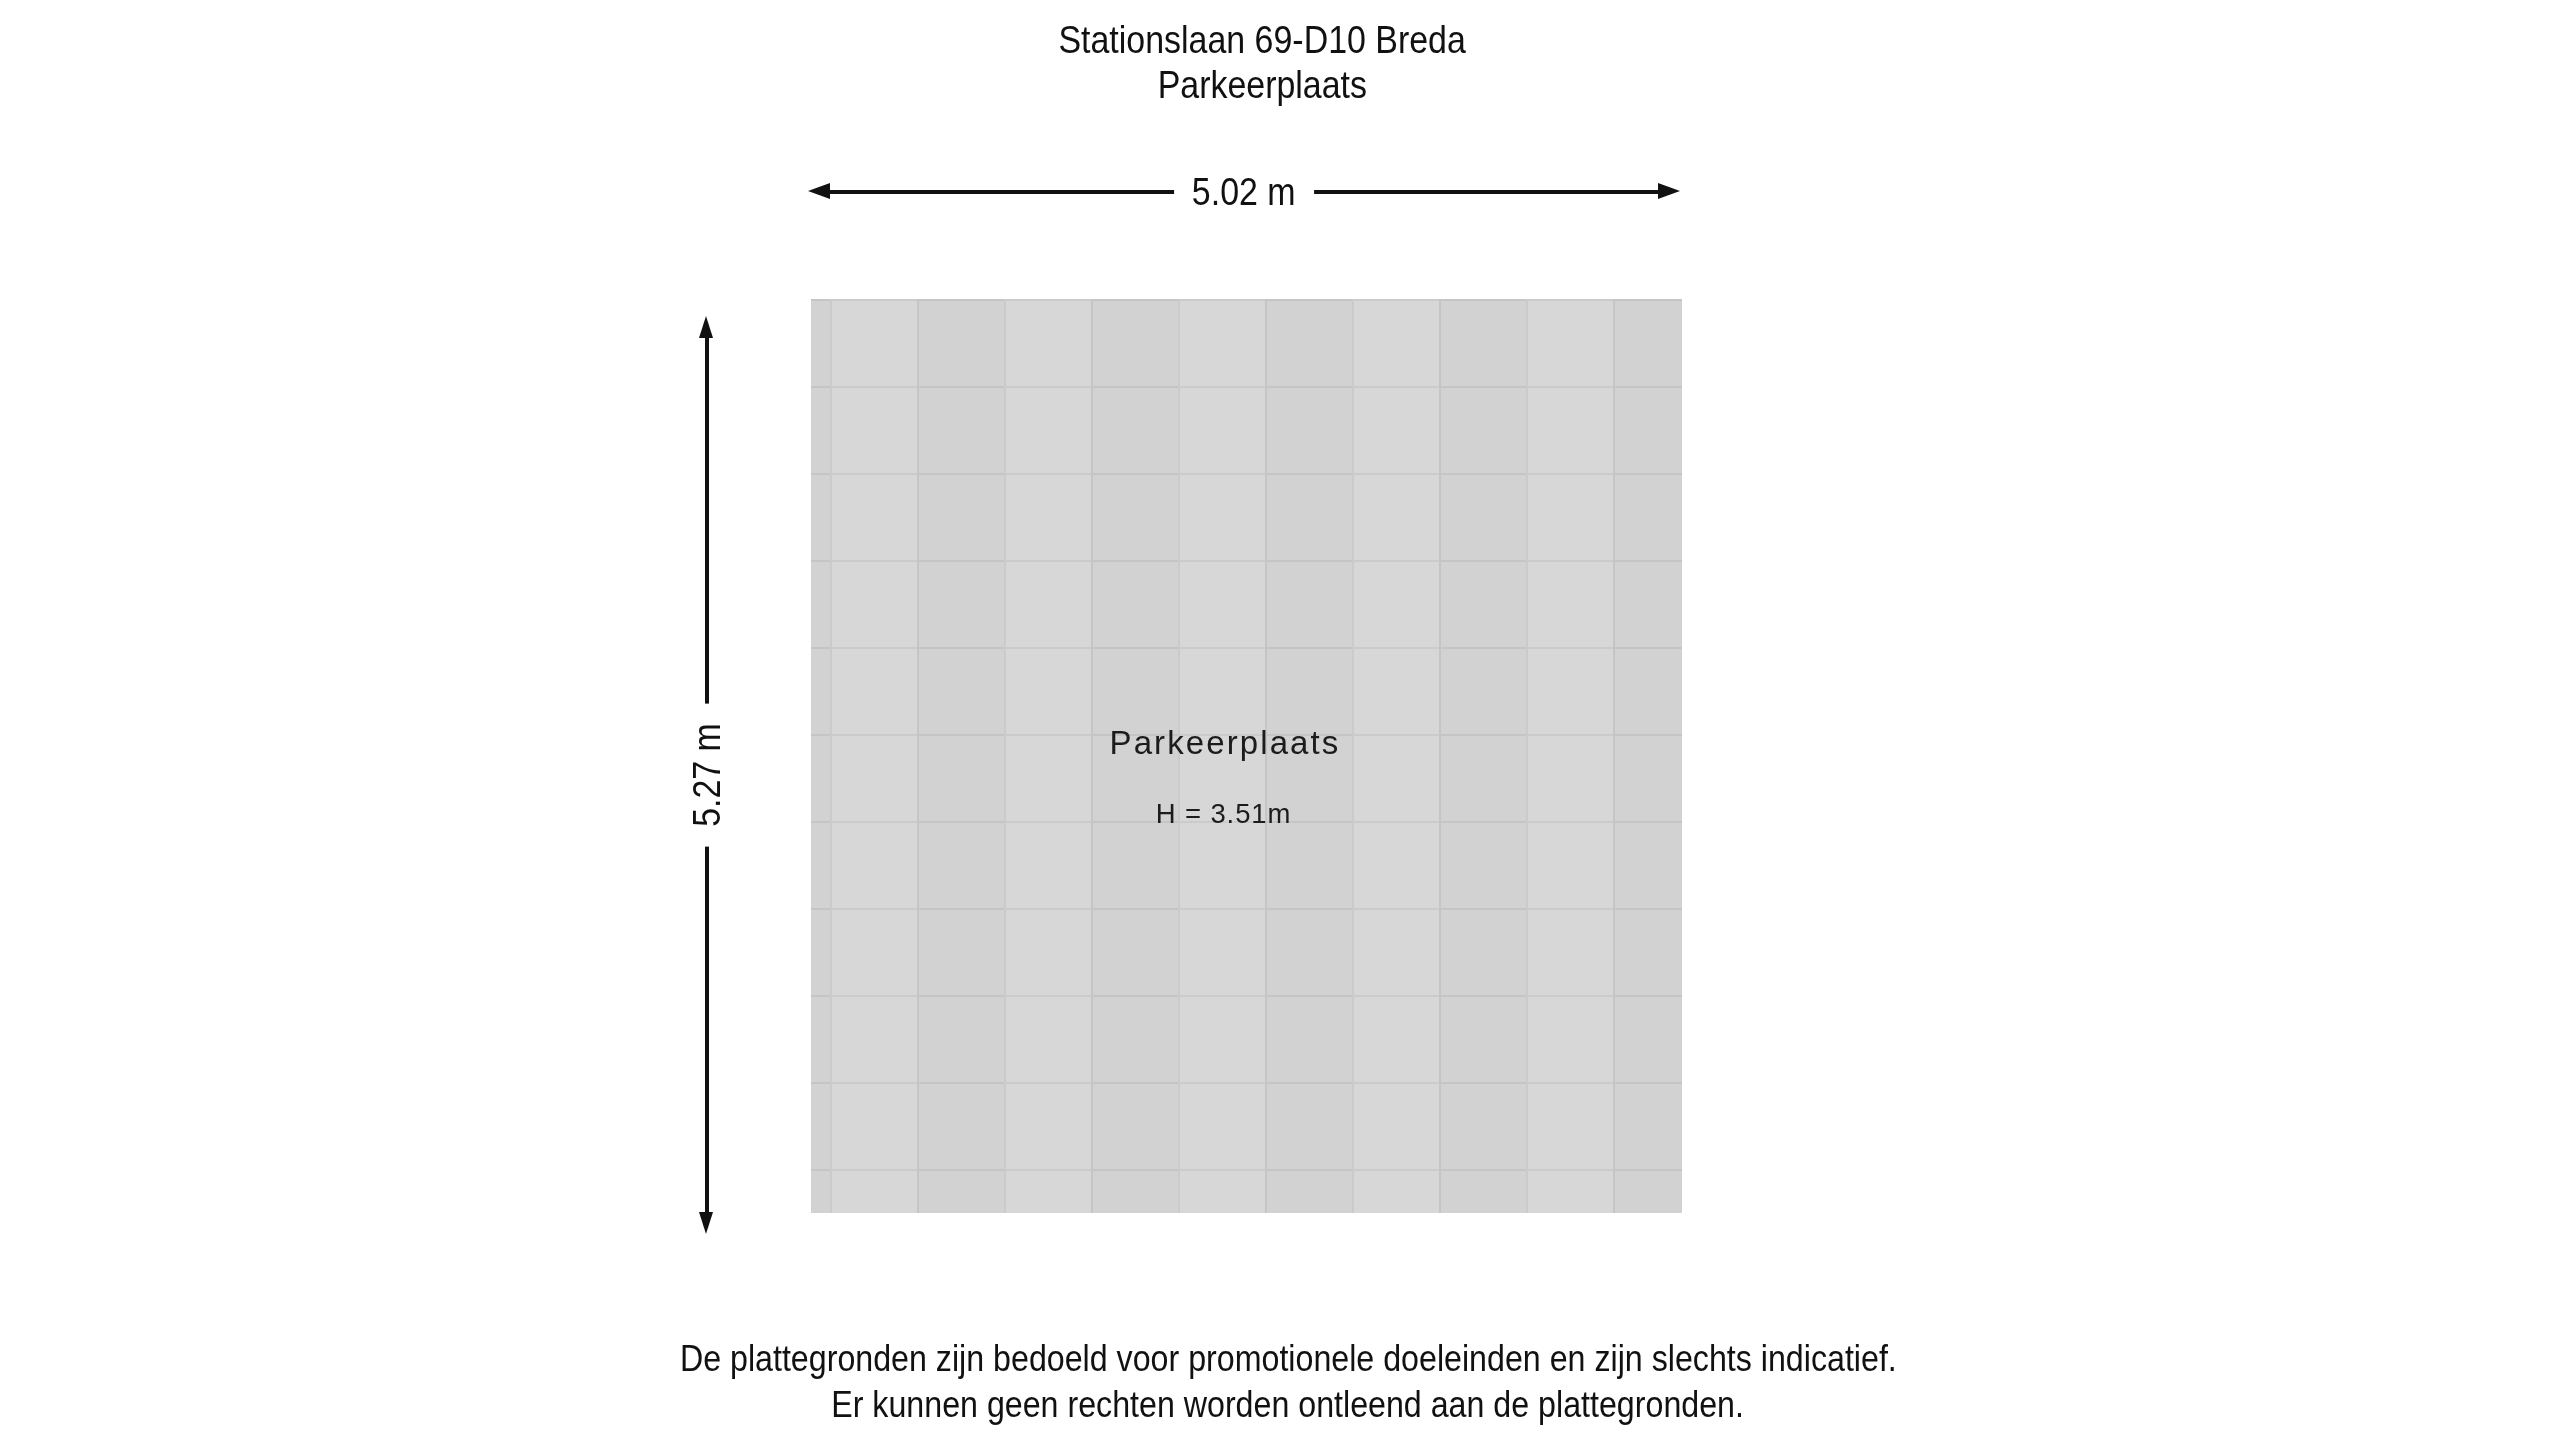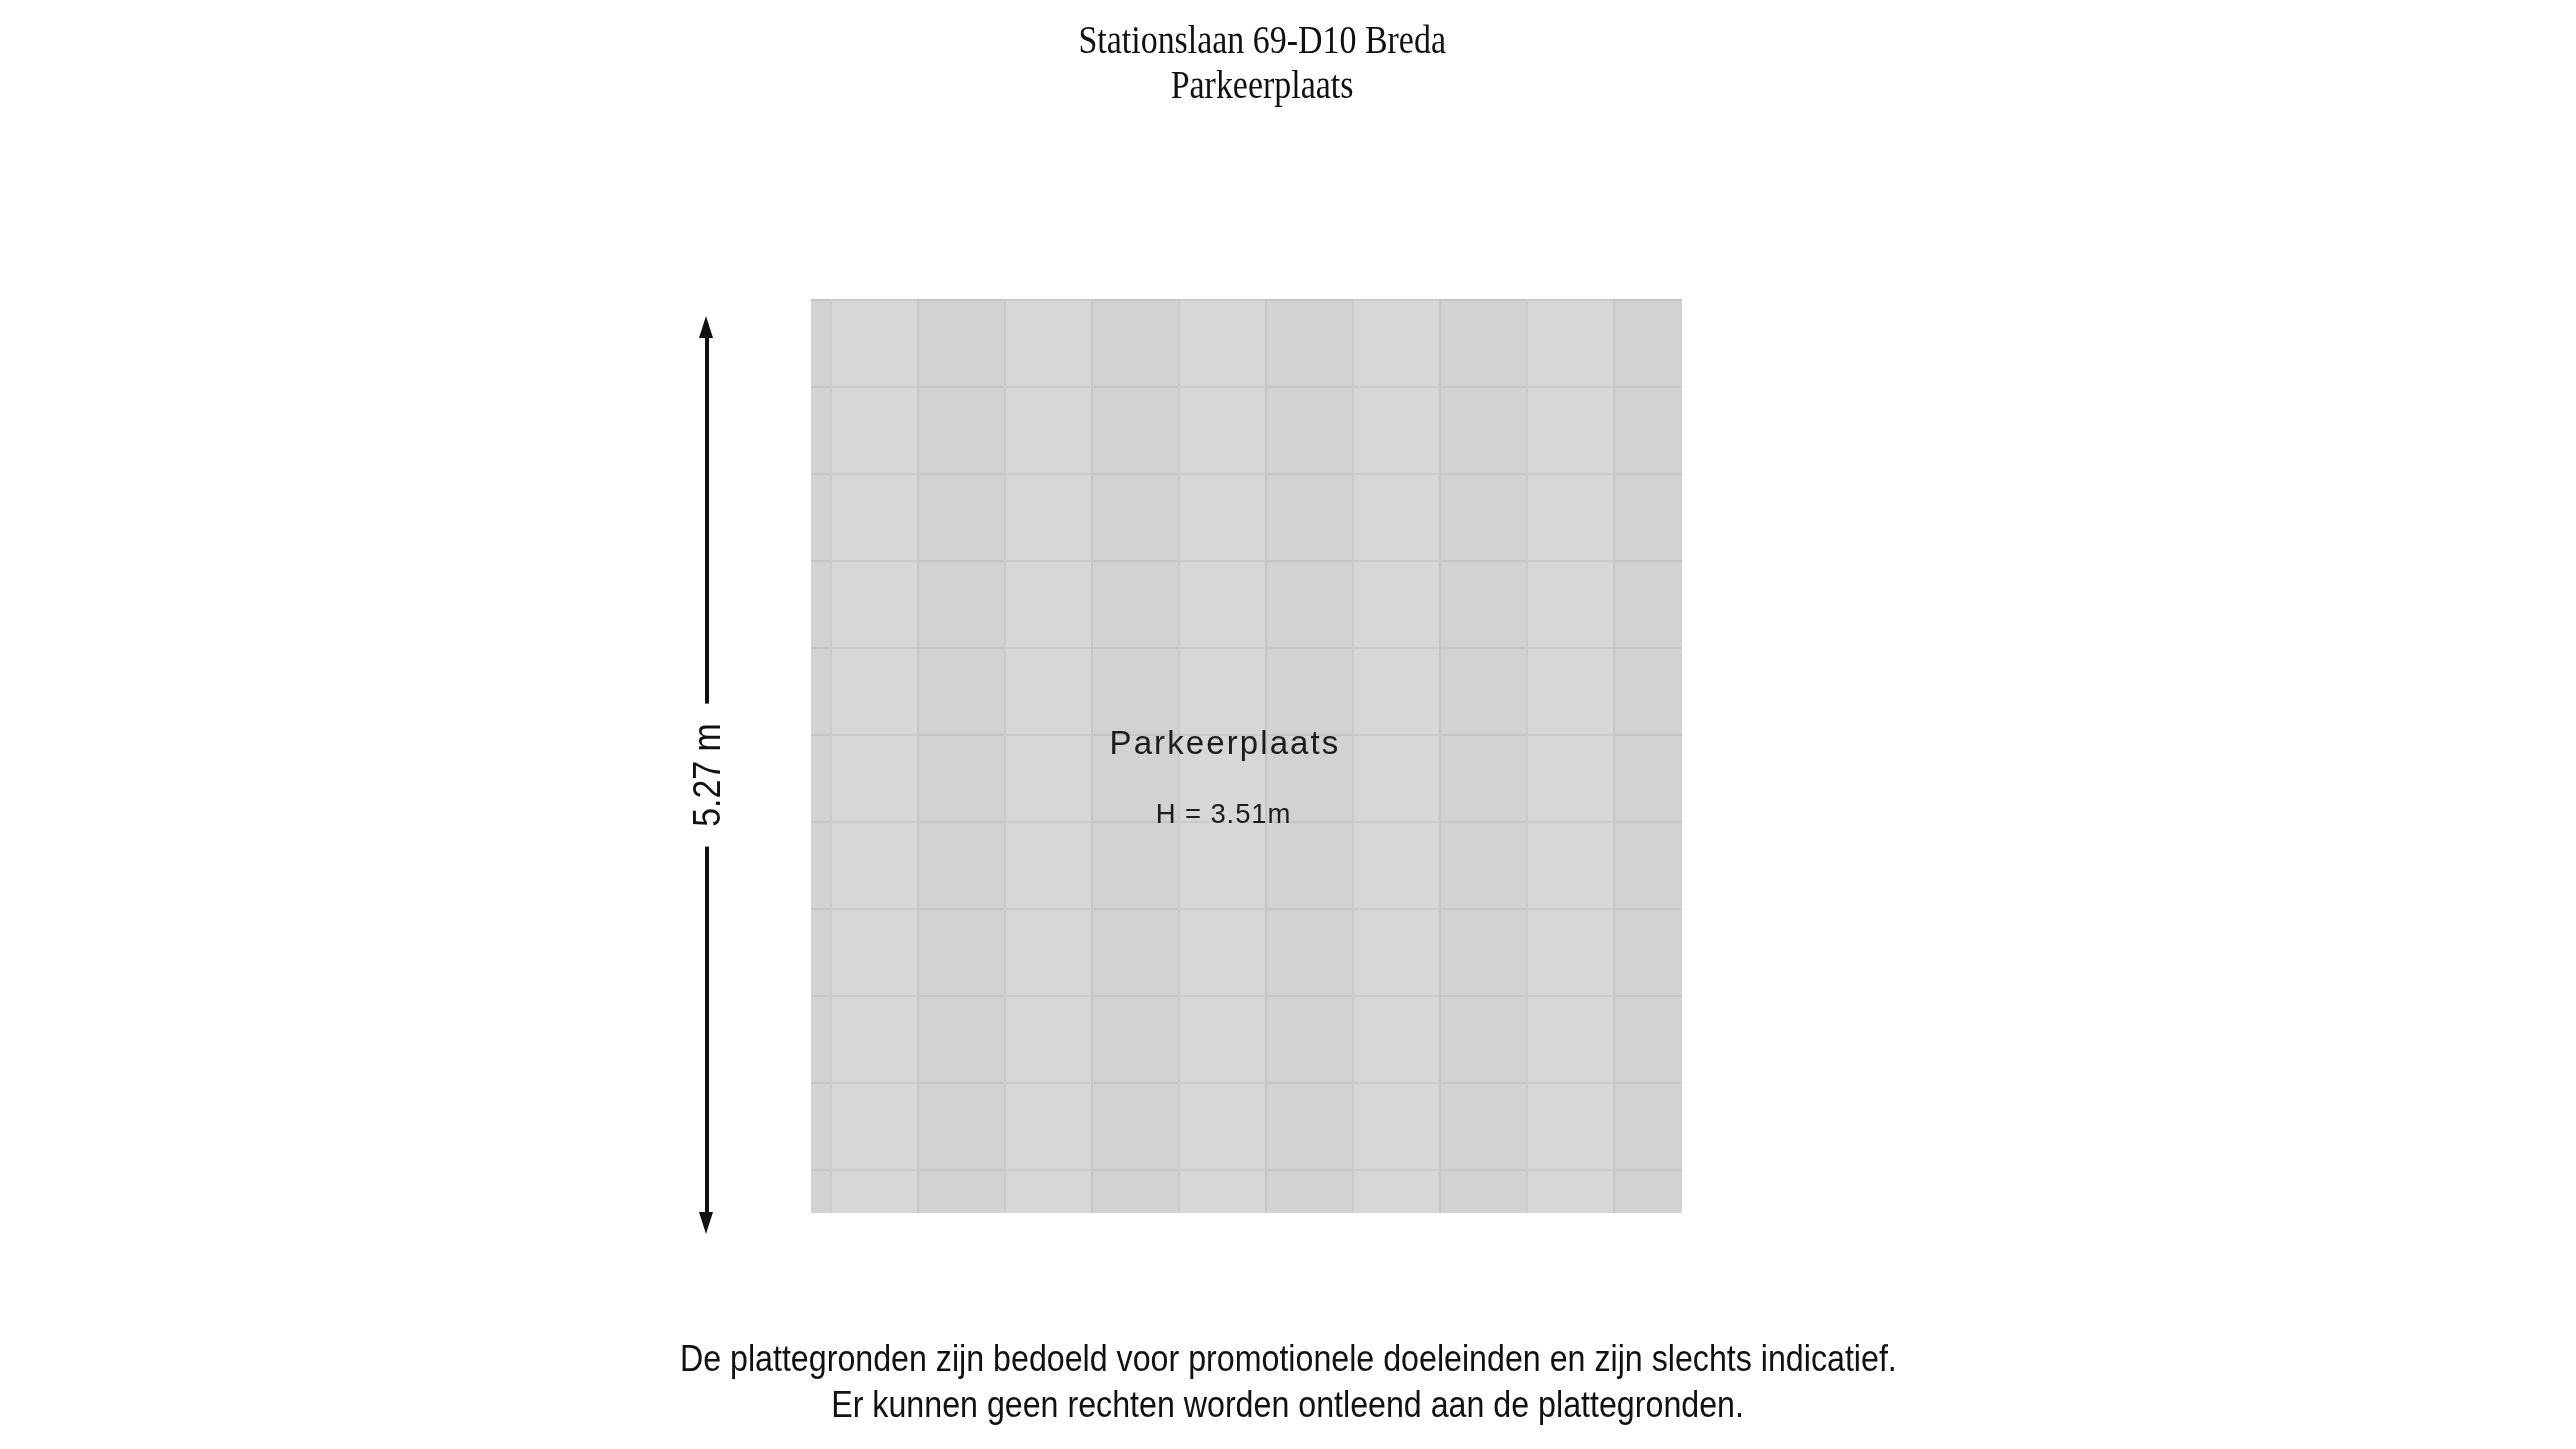--- a/index.html
+++ b/index.html
@@ -9,21 +9,21 @@
     background:#ffffff;
     font-family:"Liberation Sans", sans-serif;
     color:#111111;
     overflow:hidden;
   }
   .narrow{display:inline-block;transform:scaleX(0.87);transform-origin:center;white-space:nowrap;}
 
   
   .title{
     position:absolute;top:17px;left:0;width:2524px;
-    text-align:center;font-size:39px;line-height:45px;font-family:Liberation Serif, serif;
+    text-align:center;font-size:39px;line-height:45px;
   }
 
   
   .h-dim{position:absolute;left:808px;top:173px;width:872px;height:38px;}
   .h-dim .line{position:absolute;left:15.5px;right:15.5px;top:50%;height:3.4px;margin-top:-1.7px;background:#111;}
   .arrow-left{
     position:absolute;left:0;top:50%;margin-top:-8.6px;width:0;height:0;
     border-top:8.6px solid transparent;border-bottom:8.6px solid transparent;
     border-right:22px solid #111;
   }
@@ -87,20 +87,26 @@
 </head>
 <body>
 
 <div class="canvas">
 
   <div class="title">
     <div><span class="narrow">Stationslaan 69-D10 Breda</span></div>
     <div><span class="narrow">Parkeerplaats</span></div>
   </div>
 
+  <div class="h-dim">
+    <div class="line"></div>
+    <div class="arrow-left"></div>
+    <div class="arrow-right"></div>
+    <span class="dim-label"><span class="narrow">5.02 m</span></span>
+  </div>
 
   <div class="v-dim">
     <div class="line"></div>
     <div class="arrow-up"></div>
     <div class="arrow-down"></div>
     <span class="dim-label"><span class="narrow">5.27 m</span></span>
   </div>
 
   <div class="room">
     <div class="room-label">Parkeerplaats</div>

